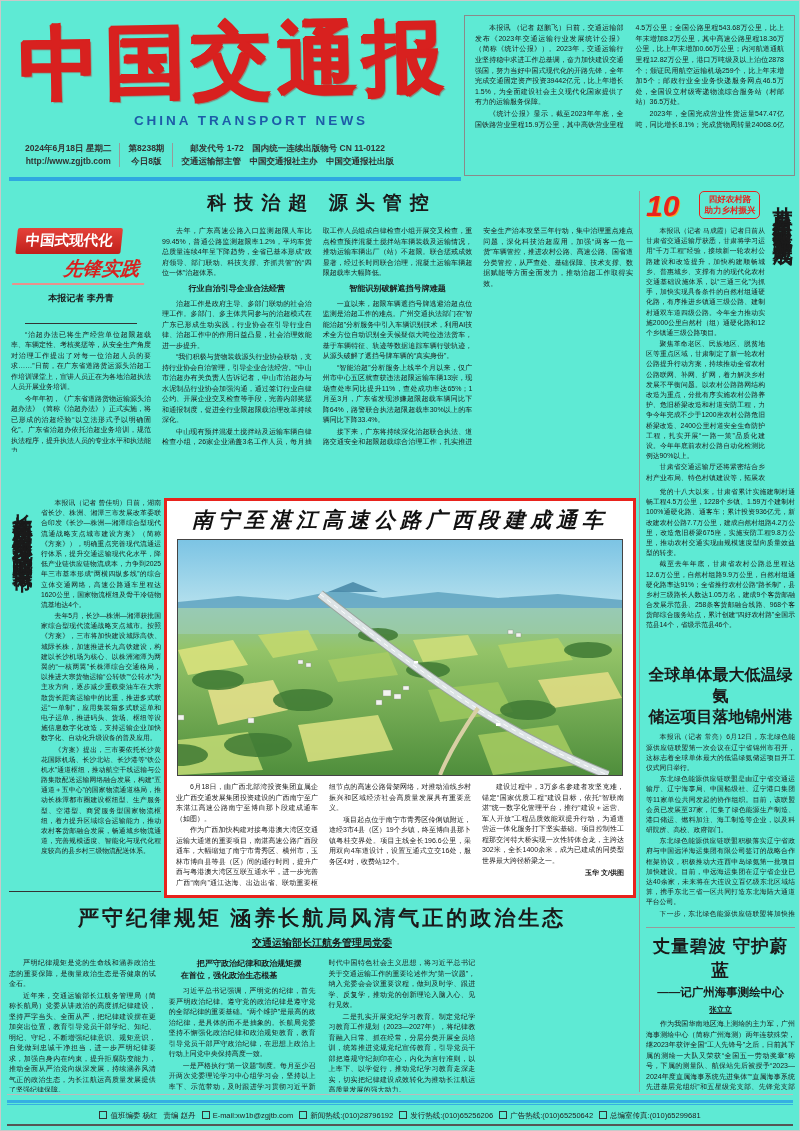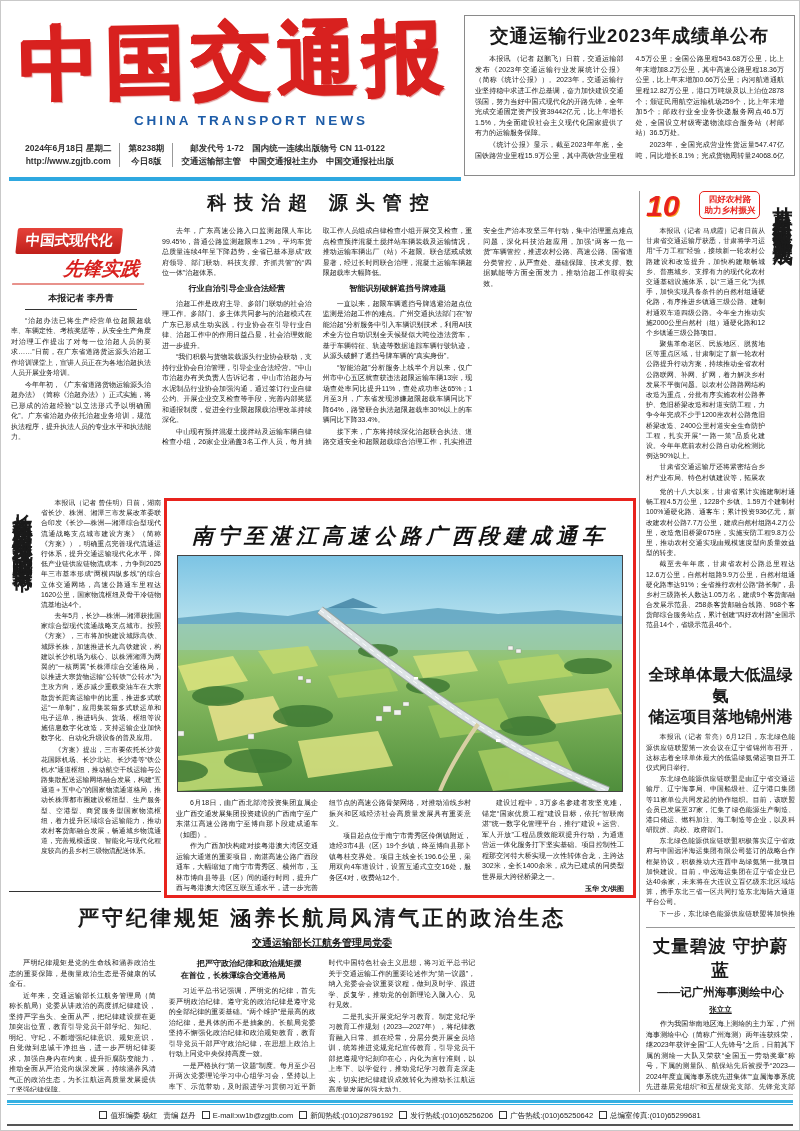--- a/index.html
+++ b/index.html
@@ -1,18 +1,18 @@
 <!DOCTYPE html>
 <html><head>
 <meta charset="utf-8">
 <style>
   * { margin:0; padding:0; box-sizing:border-box; }
   html,body { background:#e9e9e9; }
   body { font-family:"Liberation Sans", sans-serif; color:#1a1a1a; }
-  .page { position:relative; width:800px; height:1131px; margin:0 auto; background:#ffffff;
+  .page { position:relative; width:800px; height:1131px; margin:0 auto; background:#5eead4;
           border:1px solid #c9c9c9; overflow:hidden; }
 
   
   .logo { position:absolute; left:14px; top:8px; width:438px; height:104px;
           font-family:"DejaVu Serif", serif; font-weight:900; font-size:80px; line-height:102px;
           color:#d8211f; letter-spacing:6px; text-align:center; transform:rotate(-1deg);
           text-shadow:1px 1px 0 #d8211f,-1px 1px 0 #d8211f,1px -1px 0 #d8211f,2px 2px 1px rgba(180,20,18,.45); }
   .logo-en { position:absolute; left:110px; top:112px; width:280px; text-align:center;
              font-size:13.5px; font-weight:bold; letter-spacing:3px; color:#1d5ca8; }
   .dateline { position:absolute; left:16px; top:136px; width:436px; height:36px;
@@ -42,34 +42,34 @@
   .lead-headline { text-align:center; font-size:38px; font-weight:900; letter-spacing:-1px; margin-top:3px;
                    font-family:"Liberation Sans", sans-serif; }
   .lead-body { display:flex; gap:11px; margin-top:10px; height:226px; overflow:hidden; }
   .lead-col0 { width:140px; flex:none; font-size:7px; line-height:1.5; text-align:justify; overflow:hidden; }
   .badge { margin:2px 4px 6px; transform:skewX(-6deg); }
   .badge-l1 { display:inline-block; background:linear-gradient(#e5423a,#c01f1a); color:#fff;
               font-size:14.5px; font-weight:900; padding:2px 9px; border-radius:2px; }
   .badge-l2 { color:#d8211f; font-size:19px; font-weight:900; font-style:italic; text-align:right;
               padding-right:6px; border-bottom:2px solid #e8928c; margin-top:1px; }
   .lead-byline { text-align:center; font-size:9px; font-weight:bold; margin:7px 14px 6px;
-                 padding-bottom:3px; border-bottom:1px solid #333; }
+                 padding-bottom:17px; border-bottom:1px solid #333; }
   .lead-flow { flex:1; column-count:3; column-gap:11px; column-fill:auto; height:226px;
                font-size:7px; line-height:1.5; text-align:justify; overflow:hidden; }
 
   
   .czt { position:absolute; left:8px; top:497px; width:152px; height:394px; display:flex; gap:5px;
          border-bottom:1px solid #333; padding-bottom:4px; overflow:hidden; }
   .czt-headline { width:27px; flex:none; writing-mode:vertical-rl; font-size:20px; font-weight:900;
                   letter-spacing:3px; line-height:27px; }
   .czt-body { flex:1; font-size:6.8px; line-height:1.5; text-align:justify; overflow:hidden; }
 
   
   .photo-box { position:absolute; left:163px; top:497px; width:472px; height:400px;
-               border:3px solid #e8231d; background:#fff; padding:21px 9px; overflow:hidden; }
+               border:3px solid #e8231d; background:#fff; padding:5px 9px; overflow:hidden; }
   .photo-title { text-align:center; font-family:"Liberation Serif", serif; font-style:italic;
                  font-weight:900; font-size:21px; letter-spacing:5px; color:#111; }
   .photo-frame { width:446px; height:237px; margin:5px auto 6px; border:1px solid #444; overflow:hidden; }
   .photo-caption { column-count:3; column-gap:11px; column-fill:auto; height:106px;
                    font-size:7px; line-height:1.5; text-align:justify; overflow:hidden; }
 
   
   .changhang { position:absolute; left:8px; top:903px; width:626px; height:188px; overflow:hidden; }
   .ch-headline { text-align:center; font-family:"Liberation Serif", serif; font-weight:900;
                  font-size:21px; letter-spacing:3px; }
@@ -129,21 +129,20 @@
     </div>
     <div class="dl-sep"></div>
     <div class="dl-group">
       <div>邮发代号 1-72　国内统一连续出版物号 CN 11-0122</div>
       <div>交通运输部主管　中国交通报社主办　中国交通报社出版</div>
     </div>
   </div>
   <div class="blue-rule"></div>
 
   <div class="stats-box">
-    <div class="stats-head">交通运输行业2023年成绩单公布</div>
     <div class="stats-body">
         <p class="li-p">本报讯 （记者 赵鹏飞）日前，交通运输部发布《2023年交通运输行业发展统计公报》（简称《统计公报》）。2023年，交通运输行业坚持稳中求进工作总基调，奋力加快建设交通强国，努力当好中国式现代化的开路先锋，全年完成交通固定资产投资39442亿元，比上年增长1.5%，为全面建设社会主义现代化国家提供了有力的运输服务保障。</p>
         <p class="li-p">《统计公报》显示，截至2023年年底，全国铁路营业里程15.9万公里，其中高铁营业里程4.5万公里；全国公路里程543.68万公里，比上年末增加8.2万公里，其中高速公路里程18.36万公里，比上年末增加0.66万公里；内河航道通航里程12.82万公里，港口万吨级及以上泊位2878个；颁证民用航空运输机场259个，比上年末增加5个；邮政行业全业务快递服务网点46.5万处，全国设立村级寄递物流综合服务站（村邮站）36.5万处。</p>
         <p class="li-p">2023年，全国完成营业性货运量547.47亿吨，同比增长8.1%；完成货物周转量24068.6亿吨公里，同比增长6.3%；完成跨区域人员流动量612.88亿人次，同比增长30.7%。</p>
       </div>
   </div>
 
   <div class="v-divider"></div>
 
   <div class="lead">
@@ -254,21 +253,21 @@
         <p class="li-credit">玉华 文/供图</p>
       </div>
   </div>
 
   <div class="changhang">
     <div class="ch-headline">严守纪律规矩 涵养长航局风清气正的政治生态</div>
     <div class="ch-subtitle">交通运输部长江航务管理局党委</div>
     <div class="ch-flow">
         <p class="li-p">严明纪律规矩是党的生命线和涵养政治生态的重要保障，是衡量政治生态是否健康的试金石。</p>
         <p class="li-p">近年来，交通运输部长江航务管理局（简称长航局）党委从讲政治的高度抓纪律建设，坚持严字当头、全面从严，把纪律建设摆在更加突出位置，教育引导党员干部学纪、知纪、明纪、守纪，不断增强纪律意识、规矩意识，自觉做到忠诚干净担当，进一步严明纪律要求，加强自身内在约束，提升拒腐防变能力，推动全面从严治党向纵深发展，持续涵养风清气正的政治生态，为长江航运高质量发展提供了坚强纪律保障。</p>
-        <p class="li-sub">把严守政治纪律和政治规矩摆在首位，长株潭综合交通格局</p>
+        <p class="li-sub">把严守政治纪律和政治规矩摆在首位，强化政治生态根基</p>
         <p class="li-p">习近平总书记强调，严明党的纪律，首先要严明政治纪律。遵守党的政治纪律是遵守党的全部纪律的重要基础。“两个维护”是最高的政治纪律，是具体的而不是抽象的。长航局党委坚持不懈强化政治纪律和政治规矩教育，教育引导党员干部严守政治纪律，在思想上政治上行动上同党中央保持高度一致。</p>
         <p class="li-p">一是严格执行“第一议题”制度。每月至少召开两次党委理论学习中心组学习会，坚持以上率下、示范带动，及时跟进学习贯彻习近平新时代中国特色社会主义思想，将习近平总书记关于交通运输工作的重要论述作为“第一议题”，纳入党委会会议重要议程，做到及时学、跟进学、反复学，推动党的创新理论入脑入心、见行见效。</p>
         <p class="li-p">二是扎实开展党纪学习教育。制定党纪学习教育工作规划（2023—2027年），将纪律教育融入日常、抓在经常，分层分类开展全员培训，统筹推进党规党纪宣传教育，引导党员干部把遵规守纪刻印在心，内化为言行准则，以上率下、以学促行，推动党纪学习教育走深走实，切实把纪律建设成效转化为推动长江航运高质量发展的强大动力。</p>
       </div>
   </div>
 
   <div class="right-col">
     <div class="gansu">
       <div class="gansu-left">
         <div class="gs-badge">

